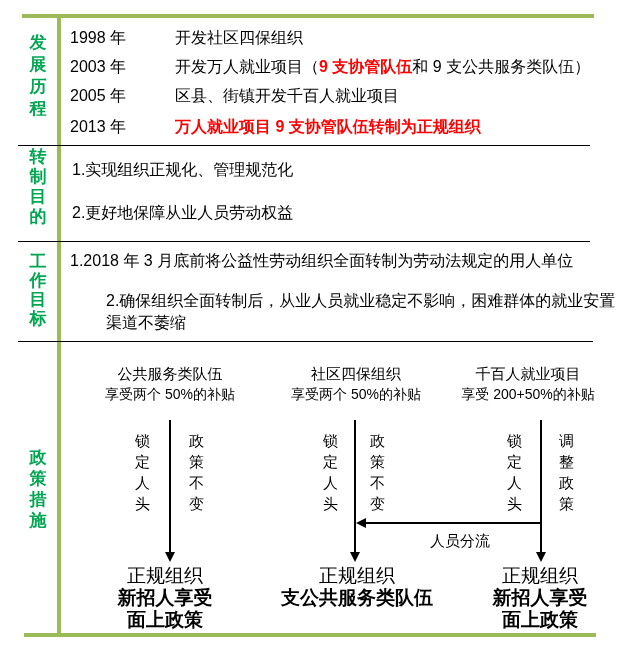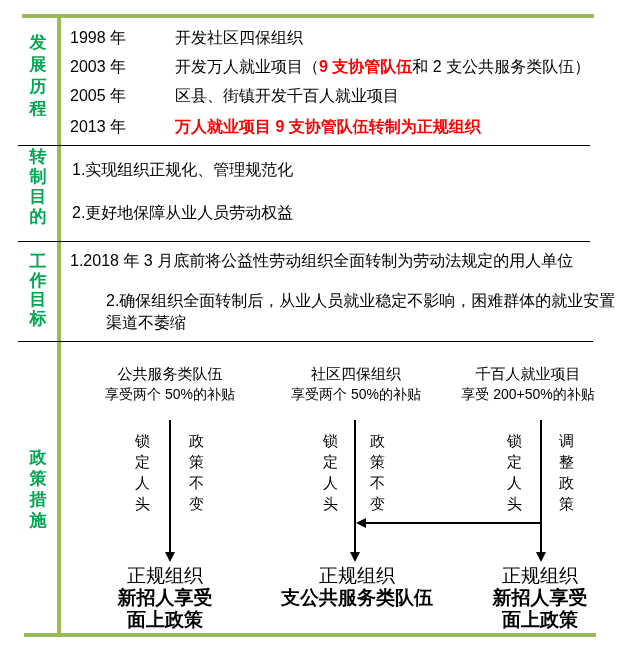--- a/index.html
+++ b/index.html
@@ -44,21 +44,21 @@
 
   <div class="vlabel" style="top:32px;line-height:22px;">发展历程</div>
   <div class="vlabel" style="top:147px;line-height:20px;">转制目的</div>
   <div class="vlabel" style="top:252px;line-height:19px;">工作目标</div>
   <div class="vlabel" style="top:447px;line-height:21px;">政策措施</div>
 
   <div class="trow" style="top:28px;">
     <span class="year">1998 年</span><span>开发社区四保组织</span>
   </div>
   <div class="trow" style="top:57px;">
-    <span class="year">2003 年</span><span>开发万人就业项目（</span><span class="red">9 支协管队伍</span><span>和 2 支公共服务类队伍）</span>
+    <span class="year">2003 年</span><span>开发万人就业项目（</span><span class="red">9 支协管队伍</span><span>和 9 支公共服务类队伍）</span>
   </div>
   <div class="trow" style="top:86px;">
     <span class="year">2005 年</span><span>区县、街镇开发千百人就业项目</span>
   </div>
   <div class="trow" style="top:117px;">
     <span class="year">2013 年</span><span class="red">万人就业项目 9 支协管队伍转制为正规组织</span>
   </div>
 
   <div class="para" style="left:72px;top:160px;white-space:nowrap;">1.实现组织正规化、管理规范化</div>
   <div class="para" style="left:72px;top:203px;white-space:nowrap;">2.更好地保障从业人员劳动权益</div>
@@ -88,20 +88,21 @@
 
   <div class="vnote" style="left:134px;top:430px;">锁定人头</div>
   <div class="vnote" style="left:188px;top:430px;">政策不变</div>
   <div class="vnote" style="left:322px;top:430px;">锁定人头</div>
   <div class="vnote" style="left:369px;top:430px;">政策不变</div>
   <div class="vnote" style="left:506px;top:430px;">锁定人头</div>
   <div class="vnote" style="left:558px;top:430px;">调整政策</div>
 
   <div class="hline" style="left:366px;top:522px;width:175px;"></div>
   <div class="ah-left" style="left:356px;top:518px;"></div>
+  <div class="flowlabel" style="left:400px;top:532px;width:120px;">人员分流</div>
 
   <div class="result" style="left:70px;top:565px;width:190px;">
     <div>正规组织</div>
     <div class="bold">新招人享受</div>
     <div class="bold">面上政策</div>
   </div>
   <div class="result" style="left:242px;top:565px;width:230px;">
     <div>正规组织</div>
     <div class="bold">支公共服务类队伍</div>
   </div>

